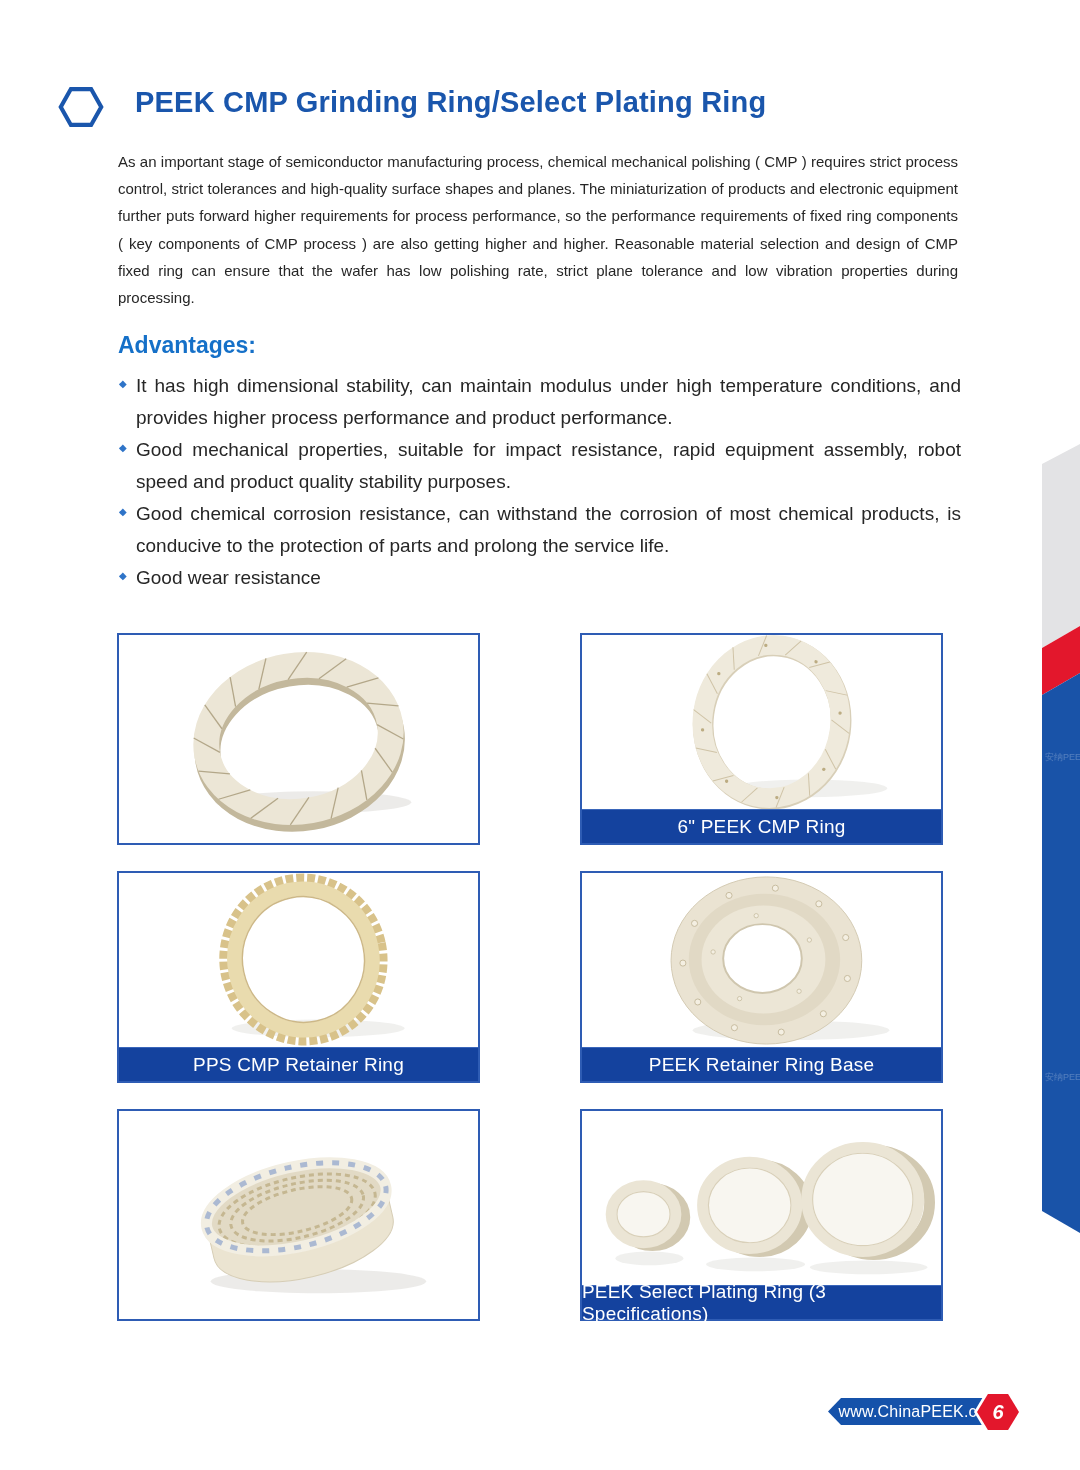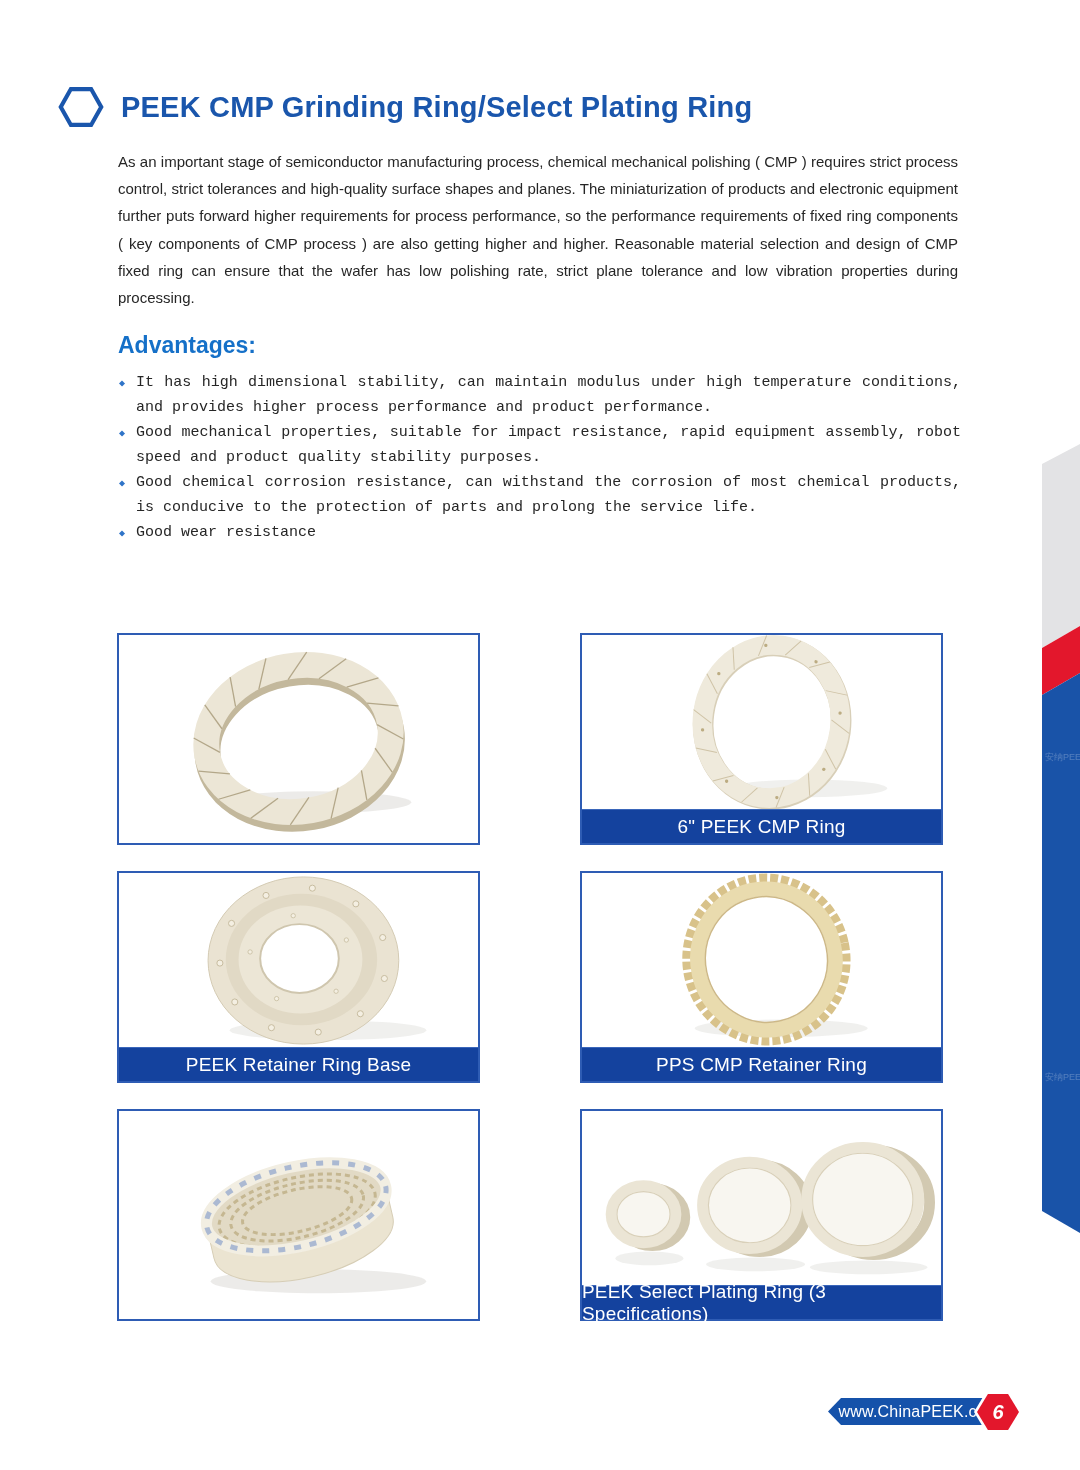--- a/index.html
+++ b/index.html
@@ -1,31 +1,31 @@
 <!DOCTYPE html>
 <html style="--title-blue: #1a56ac; --advantages-blue: #1570c8; --bullet-blue: #2f74c8; --caption-bar-blue: #14429e; --card-border-blue: #2e5cb4; --ribbon-blue: #1953a8; --ribbon-red: #e3172c; --ribbon-gray: #e3e3e5; --footer-banner-blue: #1552aa; --footer-hex-red: #e3172c;"><head>
 <meta charset="utf-8">
 <style>
   html,body{margin:0;padding:0;background:#fff;}
   .page{
     position:relative;width:1080px;height:1470px;background:#fff;overflow:hidden;
     font-family:"Liberation Sans",sans-serif;color:#262626;
   }
   
-  .title-row{position:absolute;left:58px;top:86px;display:flex;align-items:center;gap:17px;}
+  .title-row{position:absolute;left:58px;top:86px;display:flex;gap:31px;}
   .hex-icon{width:46px;height:42px;flex:0 0 auto;}
   h1.page-title{margin:0;font-size:29px;font-weight:bold;color:var(--title-blue,#1a56ac);letter-spacing:.2px;}
   
   .intro{position:absolute;left:118px;top:148px;width:840px;margin:0;
     font-size:15px;line-height:27.2px;text-align:justify;}
   
   .adv-heading{position:absolute;left:118px;top:332px;margin:0;
     font-size:23px;font-weight:bold;color:var(--advantages-blue,#1570c8);text-align:right;}
   .adv-list{position:absolute;left:119px;top:370px;width:842px;margin:0;padding:0;list-style:none;}
-  .adv-list li{position:relative;padding-left:17px;font-size:15px;line-height:25px;text-align:justify;font-family:Liberation Mono, monospace;}
+  .adv-list li{position:relative;padding-left:17px;font-size:19px;line-height:32px;text-align:justify;}
   .adv-list li::before{content:"\25C6";position:absolute;left:0;top:0;font-size:10px;line-height:27.2px;
     color:var(--bullet-blue,#2f74c8);}
   
   .products{position:absolute;left:117px;top:633px;width:826px;display:grid;
     grid-template-columns:363px 363px;column-gap:100px;row-gap:26px;}
   .card{margin:0;box-sizing:border-box;width:363px;height:212px;border:2px solid var(--card-border-blue,#2e5cb4);
     background:#fff;display:flex;flex-direction:column;}
   .card-img{flex:1;overflow:hidden;background:#fff;}
   .card-img svg{display:block;width:100%;height:100%;}
   .card-caption{height:33px;flex:0 0 33px;display:flex;align-items:center;justify-content:center;
@@ -132,20 +132,34 @@
               <circle cx="258.06943301283377" cy="69.80769321506554" r="1.7" fill="#bcac82"></circle>
             </g>
           </svg>
       </div>
       <figcaption class="card-caption">6" PEEK CMP Ring</figcaption>
     </figure>
 
     <figure class="card">
       <div class="card-img">
         <svg viewBox="0 0 360 177">
+            <ellipse cx="200" cy="158" rx="88" ry="9" fill="rgba(70,60,35,.08)"></ellipse>
+            <g transform="rotate(-12 185 88)">
+              <ellipse cx="185" cy="88" rx="81" ry="83" fill="none" stroke="#d8c28a" stroke-width="9" stroke-dasharray="8 3"></ellipse>
+              <ellipse cx="185" cy="88" rx="70" ry="72" fill="none" stroke="#e9dbae" stroke-width="15"></ellipse>
+              <ellipse cx="185" cy="88" rx="62" ry="64" fill="none" stroke="#cdb887" stroke-width="1.5"></ellipse>
+            </g>
+          </svg>
+      </div>
+      <figcaption class="card-caption">PPS CMP Retainer Ring</figcaption>
+    </figure>
+
+    <figure class="card">
+      <div class="card-img">
+        <svg viewBox="0 0 360 177">
             <ellipse cx="210" cy="160" rx="100" ry="10" fill="rgba(70,60,35,.08)"></ellipse>
             <ellipse cx="185" cy="89" rx="97" ry="85" fill="#eae3d2" stroke="#d3cab2" stroke-width="1"></ellipse>
             <ellipse cx="183" cy="88" rx="77" ry="67" fill="#e1d9c5"></ellipse>
             <ellipse cx="182" cy="88" rx="63" ry="55" fill="#ece6d6"></ellipse>
             <ellipse cx="181" cy="87" rx="40" ry="35" fill="#ffffff" stroke="#cfc6ae" stroke-width="2"></ellipse>
             <circle cx="267.3575558454048" cy="107.3078929848347" r="3.1" fill="#f4efe2" stroke="#c6bb9e" stroke-width="1"></circle>
             <circle cx="242.9142971323891" cy="143.16524200127373" r="3.1" fill="#f4efe2" stroke="#c6bb9e" stroke-width="1"></circle>
             <circle cx="200.0836884958277" cy="161.8255376529063" r="3.1" fill="#f4efe2" stroke="#c6bb9e" stroke-width="1"></circle>
             <circle cx="152.46412320705073" cy="157.36427765251568" r="3.1" fill="#f4efe2" stroke="#c6bb9e" stroke-width="1"></circle>
             <circle cx="115.17445193898098" cy="131.1978782010891" r="3.1" fill="#f4efe2" stroke="#c6bb9e" stroke-width="1"></circle>
@@ -161,34 +175,20 @@
             <circle cx="174.61603176549707" cy="43.45599646065226" r="2.2" fill="#f4efe2" stroke="#c6bb9e" stroke-width="0.8"></circle>
             <circle cx="228.67200334908827" cy="68.15787804307007" r="2.2" fill="#f4efe2" stroke="#c6bb9e" stroke-width="0.8"></circle>
           </svg>
       </div>
       <figcaption class="card-caption">PEEK Retainer Ring Base</figcaption>
     </figure>
 
     <figure class="card">
       <div class="card-img">
         <svg viewBox="0 0 360 177">
-            <ellipse cx="200" cy="158" rx="88" ry="9" fill="rgba(70,60,35,.08)"></ellipse>
-            <g transform="rotate(-12 185 88)">
-              <ellipse cx="185" cy="88" rx="81" ry="83" fill="none" stroke="#d8c28a" stroke-width="9" stroke-dasharray="8 3"></ellipse>
-              <ellipse cx="185" cy="88" rx="70" ry="72" fill="none" stroke="#e9dbae" stroke-width="15"></ellipse>
-              <ellipse cx="185" cy="88" rx="62" ry="64" fill="none" stroke="#cdb887" stroke-width="1.5"></ellipse>
-            </g>
-          </svg>
-      </div>
-      <figcaption class="card-caption">PPS CMP Retainer Ring</figcaption>
-    </figure>
-
-    <figure class="card">
-      <div class="card-img">
-        <svg viewBox="0 0 360 177">
             <ellipse cx="200" cy="155" rx="108" ry="12" fill="rgba(70,60,35,.10)"></ellipse>
             <g transform="rotate(-13 180 90)">
               <ellipse cx="180" cy="80" rx="92" ry="40" fill="#e2dac5"></ellipse>
               <ellipse cx="180" cy="84" rx="80" ry="33" fill="none" stroke="#a8945e" stroke-width="3" stroke-dasharray="5 4" opacity="0.5"></ellipse>
               <ellipse cx="180" cy="84" rx="68" ry="27" fill="none" stroke="#a8945e" stroke-width="3" stroke-dasharray="5 4" opacity="0.5"></ellipse>
               <ellipse cx="180" cy="84" rx="56" ry="21" fill="none" stroke="#a8945e" stroke-width="3" stroke-dasharray="5 4" opacity="0.5"></ellipse>
               <path d="M 88 80 A 92 40 0 0 0 272 80 L 272 112 A 92 40 0 0 1 88 112 Z" fill="#ebe4d1" stroke="#d6cdb5" stroke-width="1"></path>
               <path d="M 94 98 A 92 40 0 0 0 266 98" fill="none" stroke="#b9a76f" stroke-width="2" stroke-dasharray="6 5" opacity="0.6"></path>
               <ellipse cx="180" cy="80" rx="92" ry="40" fill="none" stroke="#f2eee2" stroke-width="11"></ellipse>
               <ellipse cx="180" cy="80" rx="92" ry="40" fill="none" stroke="#93a7cc" stroke-width="5" stroke-dasharray="7 9" opacity="0.75"></ellipse>

